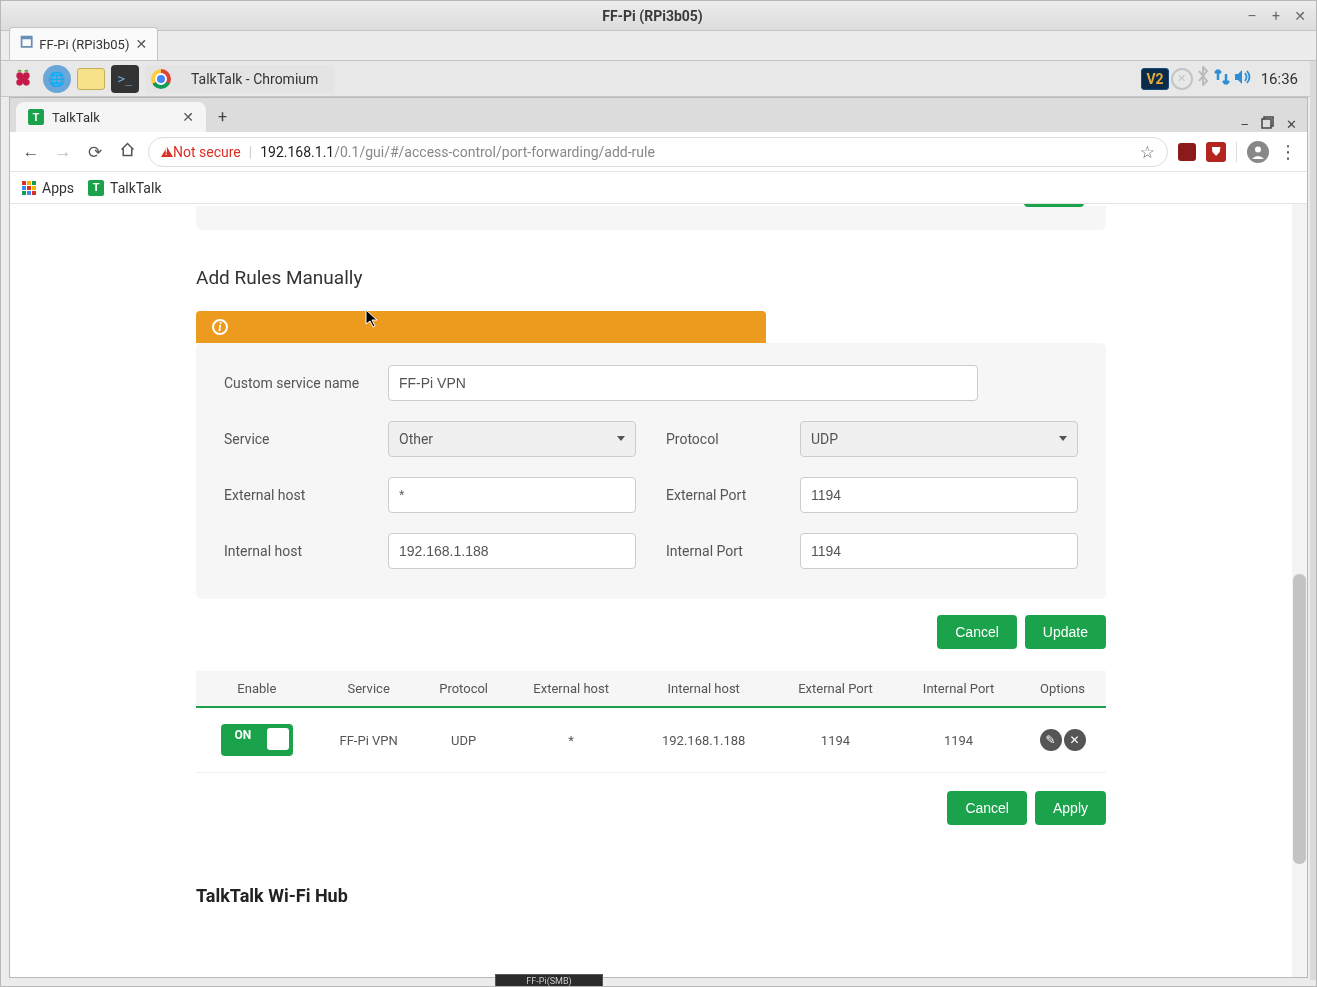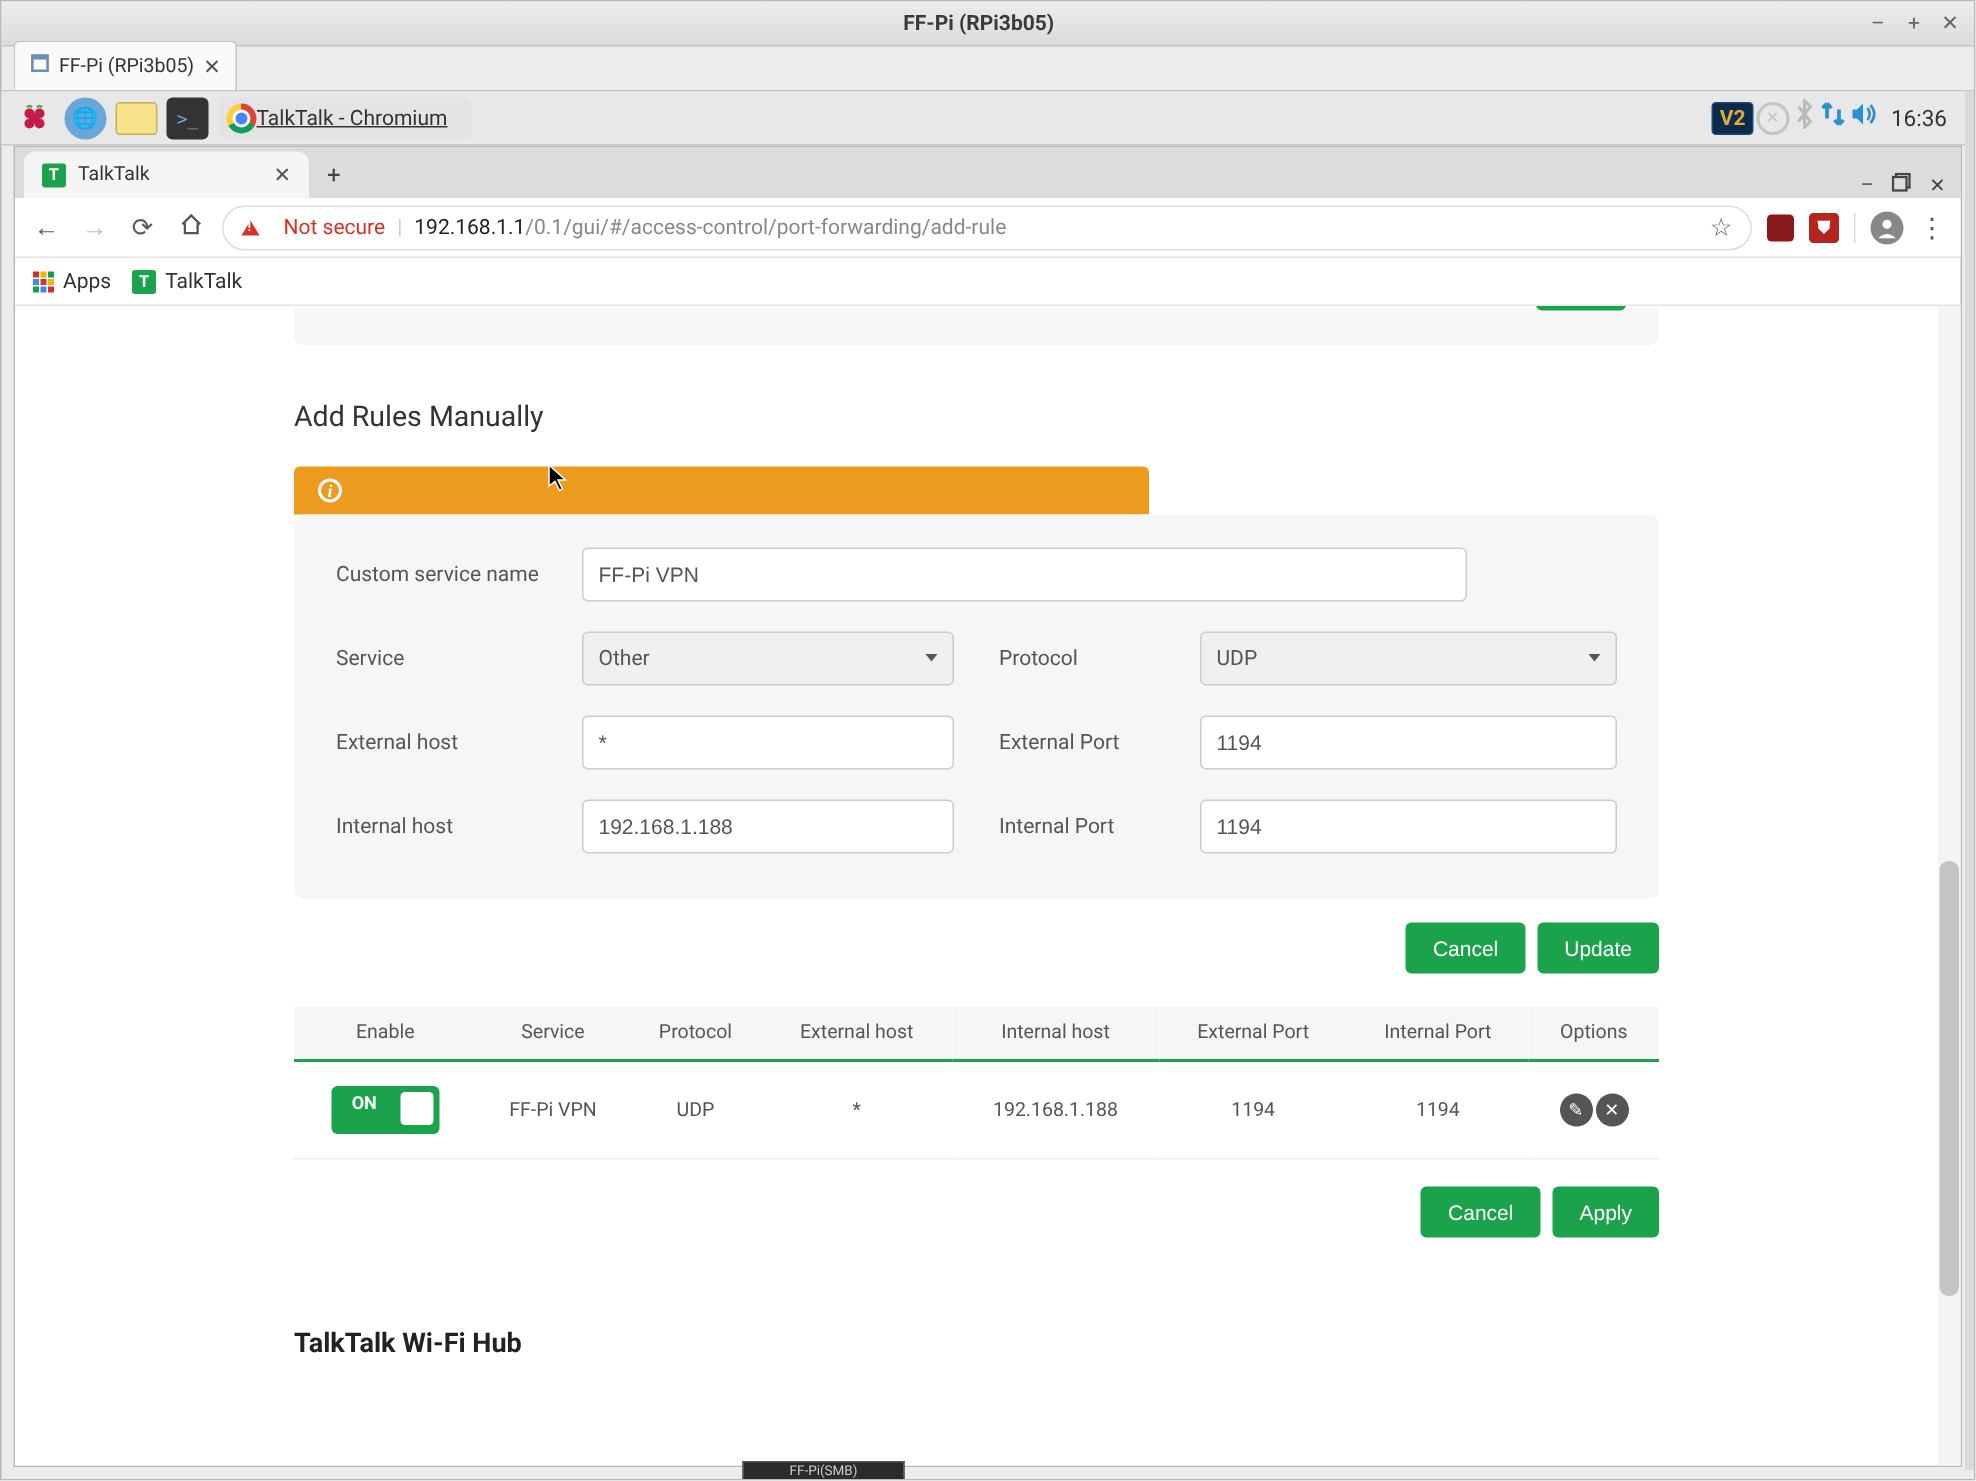--- a/index.html
+++ b/index.html
@@ -34,21 +34,21 @@
 .os-tab .x{font-size:14px; color:#555;}
 .os-panel {
   height:36px; display:flex; align-items:center; padding:0 8px; gap:6px;
   background:#e8e8e8; border-bottom:1px solid #c8c8c8;
 }
 .panel-icon {width:28px;height:28px; display:inline-flex; align-items:center; justify-content:center; border-radius:4px; font-size:18px;}
 .rpi {color:#c51a4a;}
 .globe{background:#6aa7d8;color:#fff;border-radius:50%;font-size:14px;}
 .fm{ background:#f7e28a; border:1px solid #c4b05a; border-radius:3px; width:28px;height:22px;}
 .term{background:#333;color:#6db0e8;font-family:monospace;font-size:12px;}
-.task-chip{display:flex;align-items:center;gap:0;padding:4px 16px 4px 6px;background:#e4e4e4;border-radius:4px;color:#333;font-size:14px;text-decoration:underline;}
+.task-chip{display:flex;align-items:center;gap:20px;padding:4px 16px 4px 6px;background:#e4e4e4;border-radius:4px;color:#333;font-size:14px;}
 .task-chip .chrome-logo{width:20px;height:20px;border-radius:50%;background:conic-gradient(#db4437 0 120deg,#0f9d58 120deg 240deg,#ffcd40 240deg 360deg);position:relative;}
 .task-chip .chrome-logo:after{content:"";position:absolute;top:4px;left:4px;right:4px;bottom:4px;background:#4285f4;border-radius:50%;border:2px solid #fff;}
 .panel-spacer{flex:1;}
 .tray{display:flex;align-items:center;gap:2px;padding-right:10px;}
 .vnc{background:#0a2b4a;color:#e2aa3b;font-weight:bold;font-size:14px;padding:2px 4px;border-radius:3px;border:1px solid #1a4a7a;}
 .traycirc{width:22px;height:22px;border:2px solid #c4c4c4;border-radius:50%;position:relative;}
 .traycirc:after{content:"✕";position:absolute;top:0;left:0;right:0;bottom:0;display:flex;align-items:center;justify-content:center;color:#c4c4c4;font-size:11px;}
 .bt{color:#bbb;font-size:20px;}
 .net{color:#2b8fd6;font-size:18px;}
 .vol{color:#2b8fd6;font-size:18px;}
@@ -61,21 +61,21 @@
 }
 .chrome-tabs{height:34px;background:#dcdcdc;display:flex;align-items:flex-end;padding-left:6px;}
 .chrome-tab{display:flex;align-items:center;gap:8px;background:#f5f5f5;border-radius:8px 8px 0 0;padding:7px 12px;font-size:13px;color:#333;min-width:190px;}
 .t-icon{width:16px;height:16px;background:#1aa34a;color:#fff;display:inline-flex;align-items:center;justify-content:center;font-weight:bold;font-size:11px;border-radius:2px;}
 .chrome-tab .tab-x{margin-left:auto;color:#555;font-size:14px;}
 .chrome-newtab{margin-left:4px;padding:6px 8px;color:#444;font-size:16px;}
 .chrome-winctl{margin-left:auto;display:flex;gap:12px;padding:0 10px;align-items:center;color:#444;}
 .chrome-addrbar{height:40px;display:flex;align-items:center;gap:10px;padding:0 10px;background:#fff;border-bottom:1px solid #e4e4e4;}
 .nav-ico{font-size:17px;color:#5a5a5a;width:22px;text-align:center;}
 .addr{flex:1;display:flex;align-items:center;height:30px;border:1px solid #ddd;border-radius:15px;padding:0 12px;gap:8px;font-size:14px;}
-.warn{color:#d93025;display:flex;align-items:center;gap:16px;}
+.warn{color:#d93025;display:flex;align-items:center;gap:0;}
 .warn-tri{width:0;height:0;border-left:6px solid transparent;border-right:6px solid transparent;border-bottom:10px solid #d93025;position:relative;}
 .warn-tri:after{content:"!";position:absolute;top:0;left:-2px;color:#fff;font-size:9px;font-weight:bold;}
 .addr-grey{color:#888;}
 .addr-black{color:#222;}
 .star{color:#666;font-size:17px;margin-left:auto;}
 .ext-ico{width:18px;height:18px;background:#8b1a1a;border-radius:3px;}
 .ublock{width:20px;height:20px;background:#b5251f;border-radius:3px;position:relative;}
 .ublock .shield-u{position:absolute;inset:0;display:flex;align-items:center;justify-content:center;color:#fff;font-weight:bold;font-size:11px;}
 .vline{width:1px;height:20px;background:#ddd;}
 .avatar{width:22px;height:22px;border-radius:50%;background:#888;display:flex;align-items:center;justify-content:center;color:#fff;font-size:13px;}

